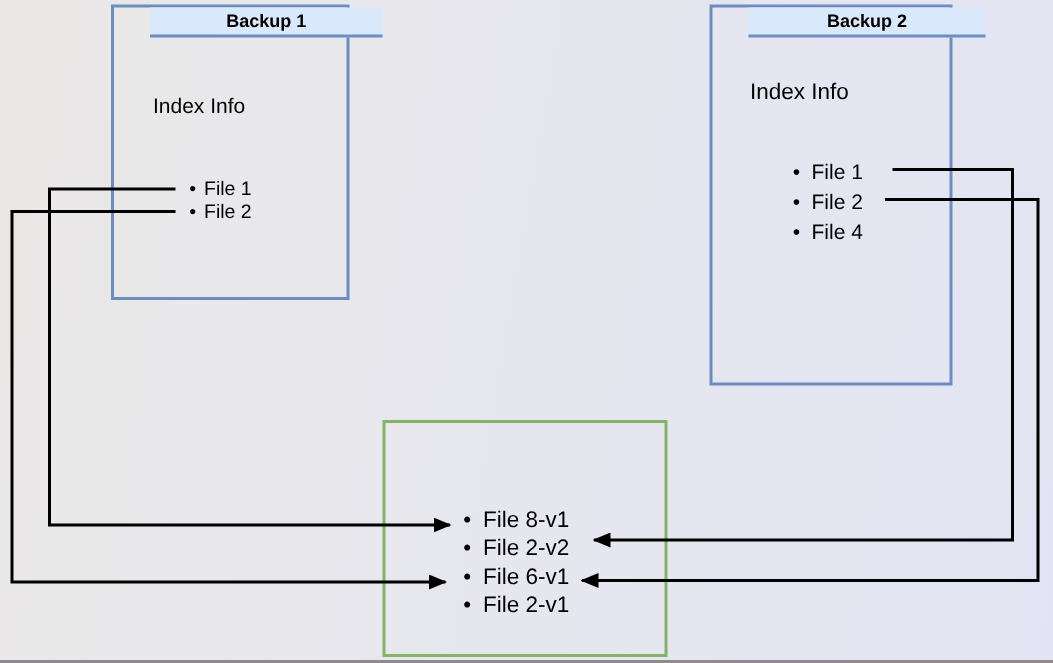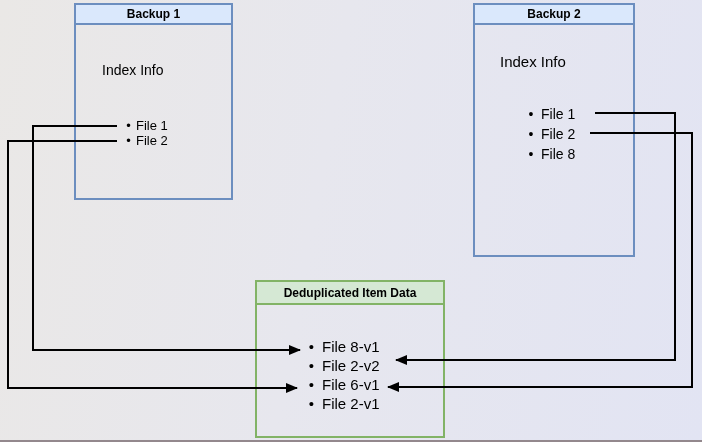--- a/index.html
+++ b/index.html
@@ -25,20 +25,21 @@
 
   .node-header {
     width: 100%;
     border-bottom: 2px solid;
     font-weight: bold;
     font-size: 12px;
     text-align: left;
     display: flex;
     align-items: center;
     justify-content: center;
+    margin-left: 24px;
   }
   .blue  .node-header { background: #dae8fc; border-color: #6c8ebf; height: 20px; }
   .green .node-header { background: #d5e8d4; border-color: #82b366; height: 23px; }
 
   .subtitle { position: absolute; line-height: 20px; }
 
   .file-list { position: absolute; }
   .file-row  { display: flex; align-items: center; }
   .bullet    { display: inline-block; text-align: center; }
 
@@ -111,27 +112,26 @@
       <div class="file-row">
         <span class="bullet">•</span>
         <span>File 1</span>
       </div>
       <div class="file-row">
         <span class="bullet">•</span>
         <span>File 2</span>
       </div>
       <div class="file-row">
         <span class="bullet">•</span>
-        <span>File 8</span>
+        <span>File 4</span>
       </div>
     </div>
   </div>
 
   <div class="node green" id="dedup">
-    <div class="node-header">Deduplicated Item Data</div>
     <div class="file-list">
       <div class="file-row">
         <span class="bullet">•</span>
         <span>File 8-v1</span>
       </div>
       <div class="file-row">
         <span class="bullet">•</span>
         <span>File 2-v2</span>
       </div>
       <div class="file-row">

